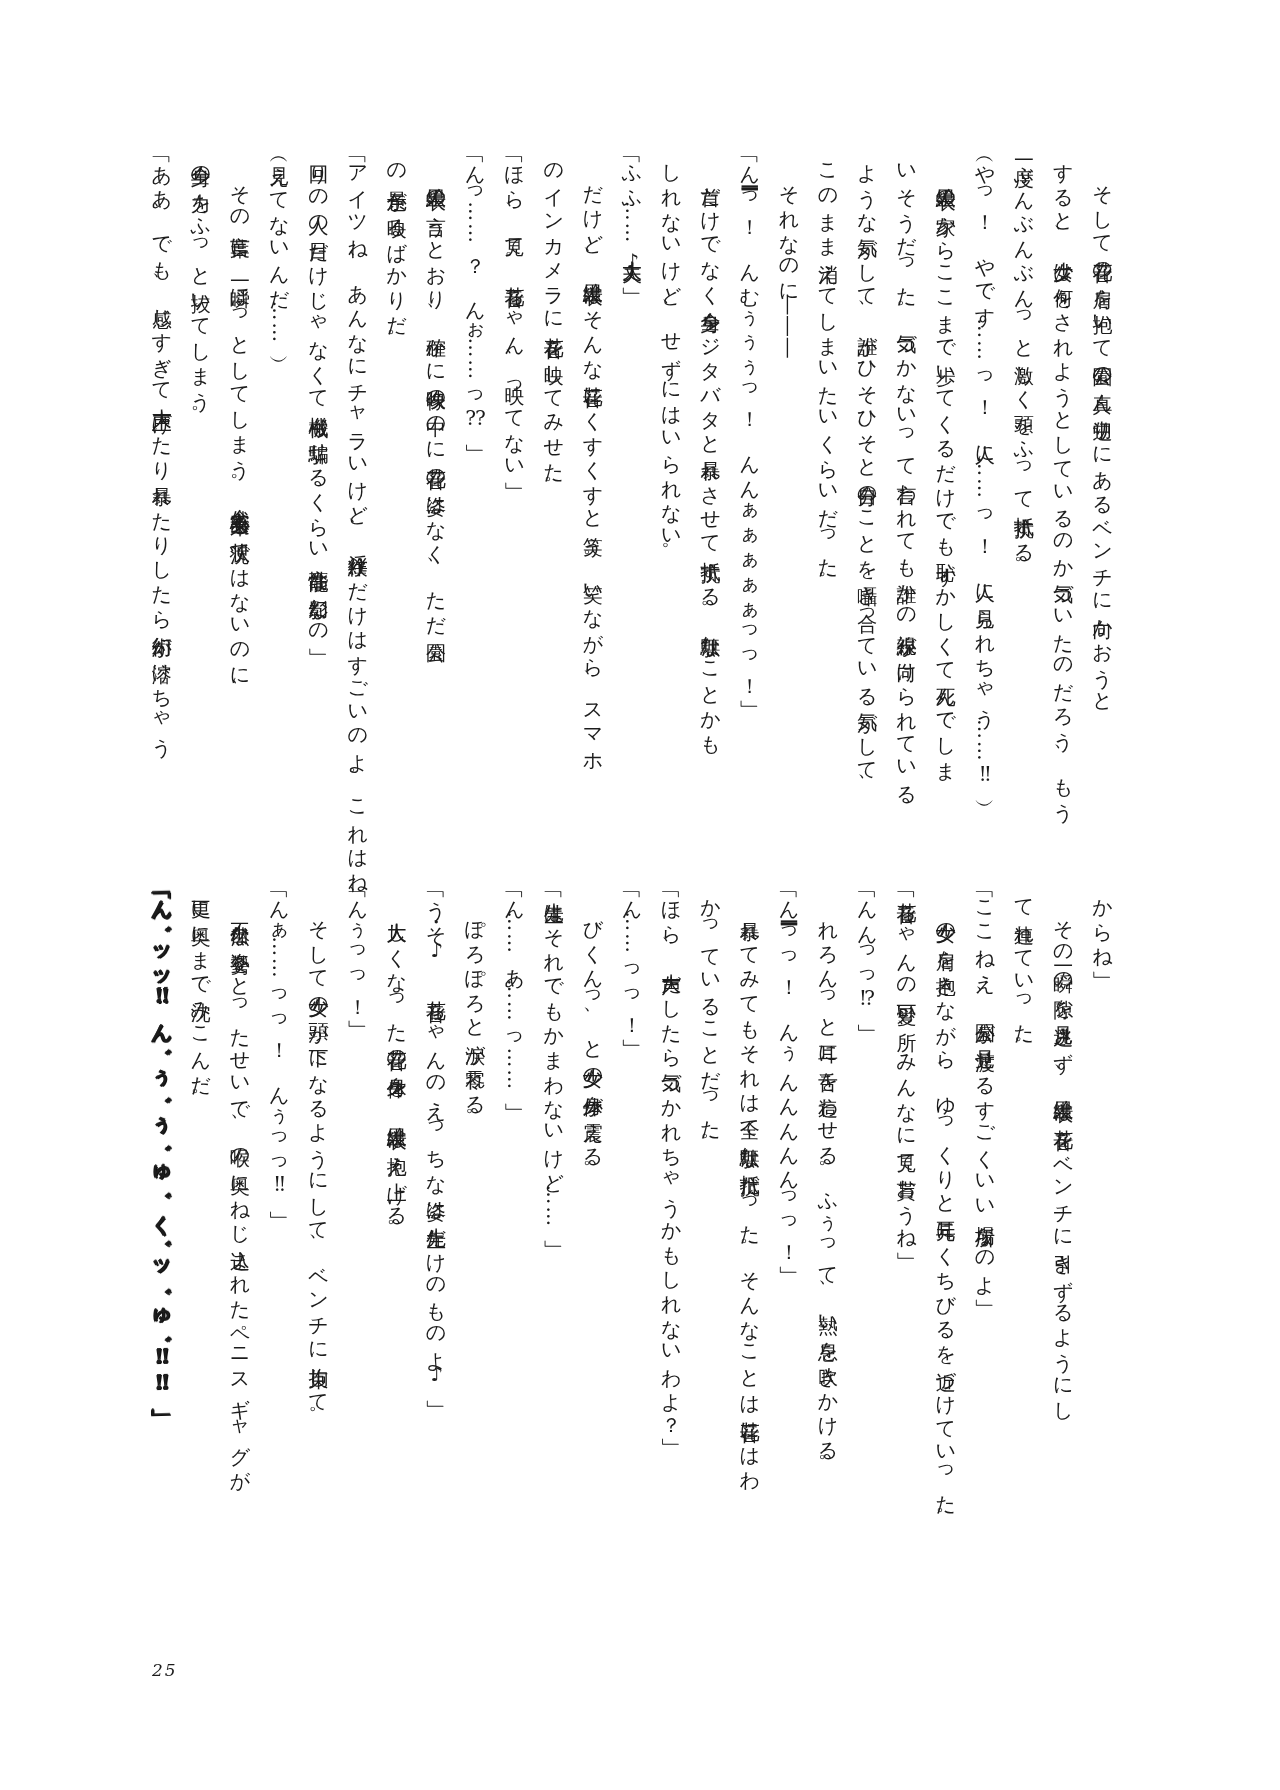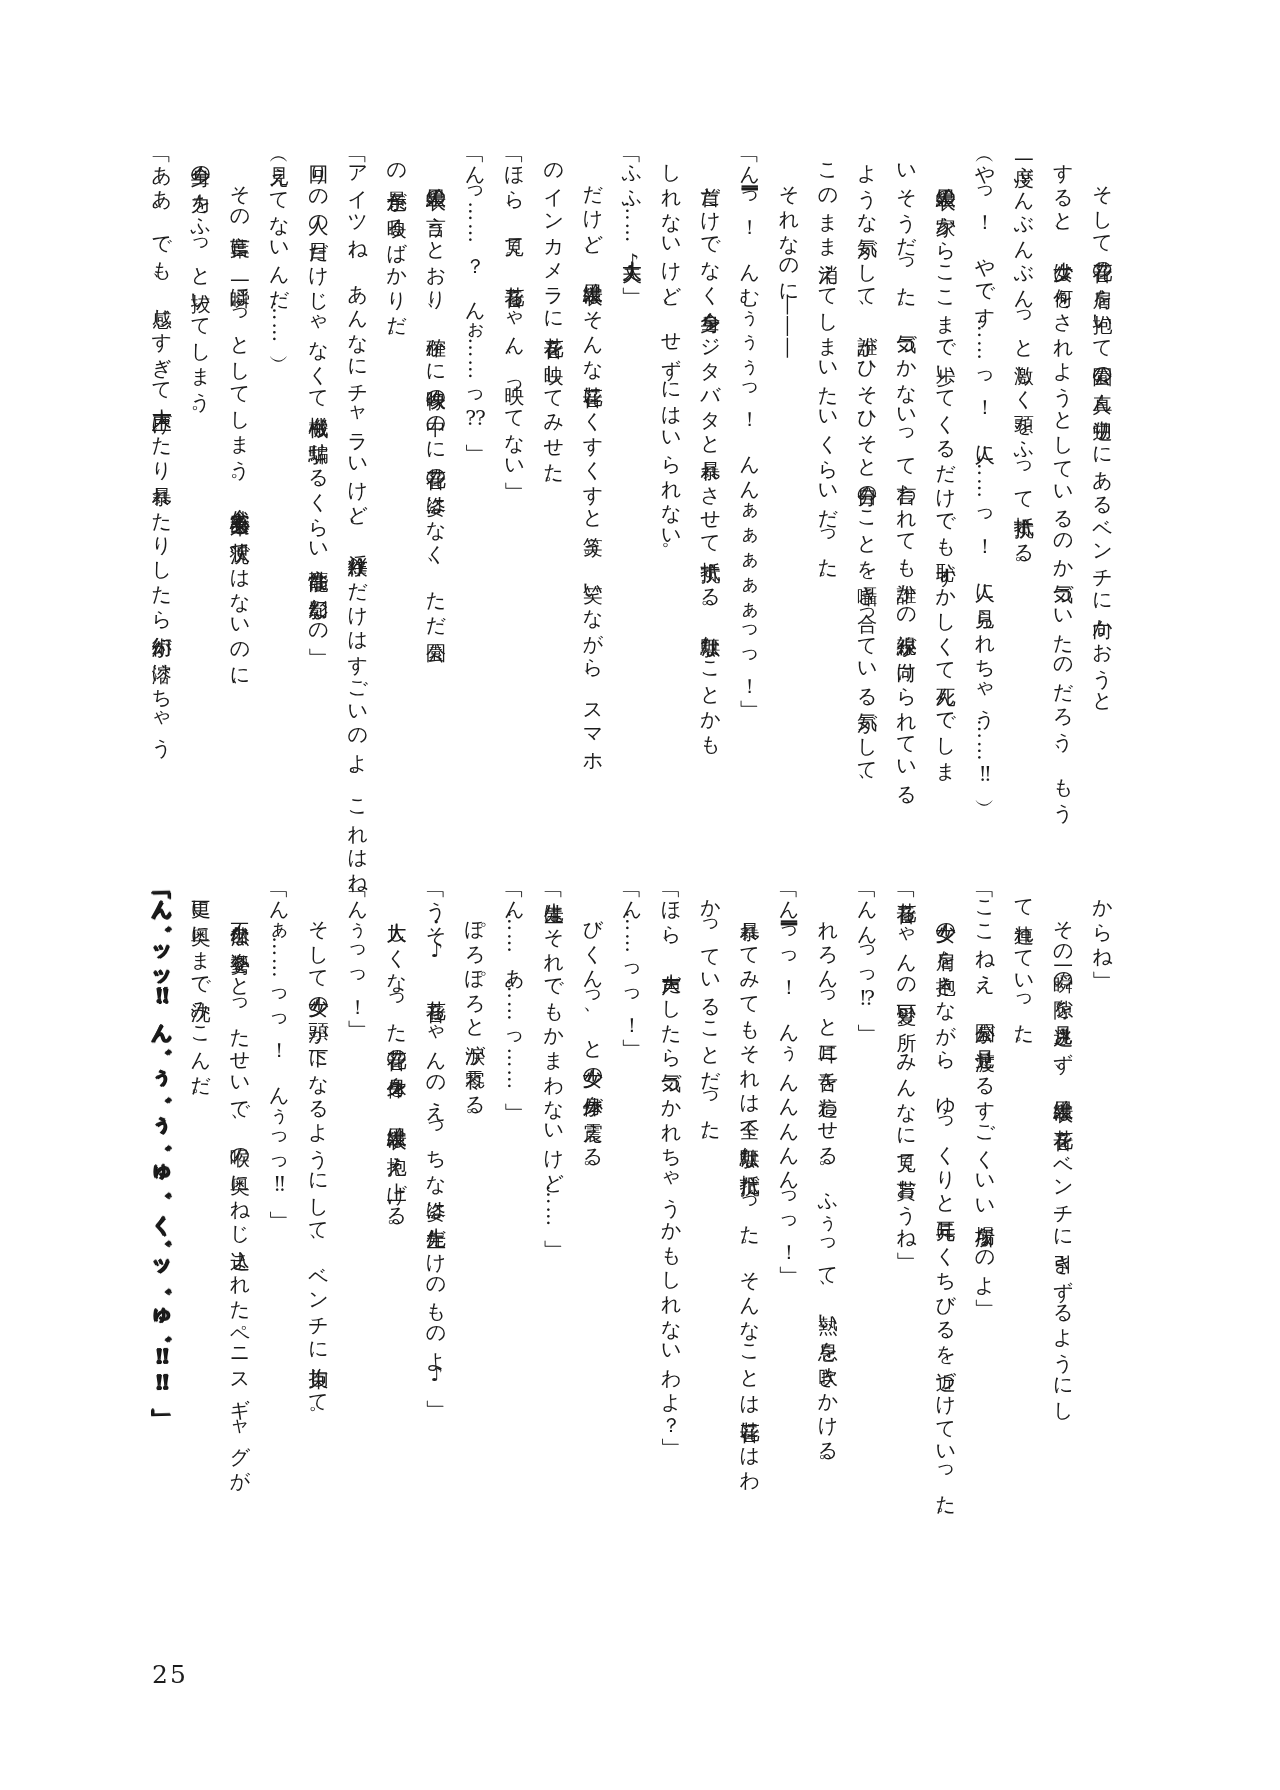--- a/index.html
+++ b/index.html
@@ -44,23 +44,24 @@
   .scrawl {
     font-weight: bold;
     filter: blur(0.6px);
     transform: skewY(-1.5deg) scaleX(1.05);
     text-shadow: 1px 1px 0 #101010, -0.6px 0.4px 0 #101010, 0.4px -0.6px 0 #2a2a2a;
   }
   .pagenum {
     position: absolute;
     left: 152px;
     top: 1660px;
-    font-size: 25px;
+    font-size: 17px;
     letter-spacing: 2px;
     color: #1c1c1c;
+    font-style: italic;
   }
 </style>
 </head>
 <body>
 
 <div class="page">
 
   <div class="vblock block-top">
       <p>　そして花音の肩を抱いて公園の真ん中辺りにあるベンチに向かおうと</p>
       <p>すると、少女は何をされようとしているのか気づいたのだろう、もう</p>

